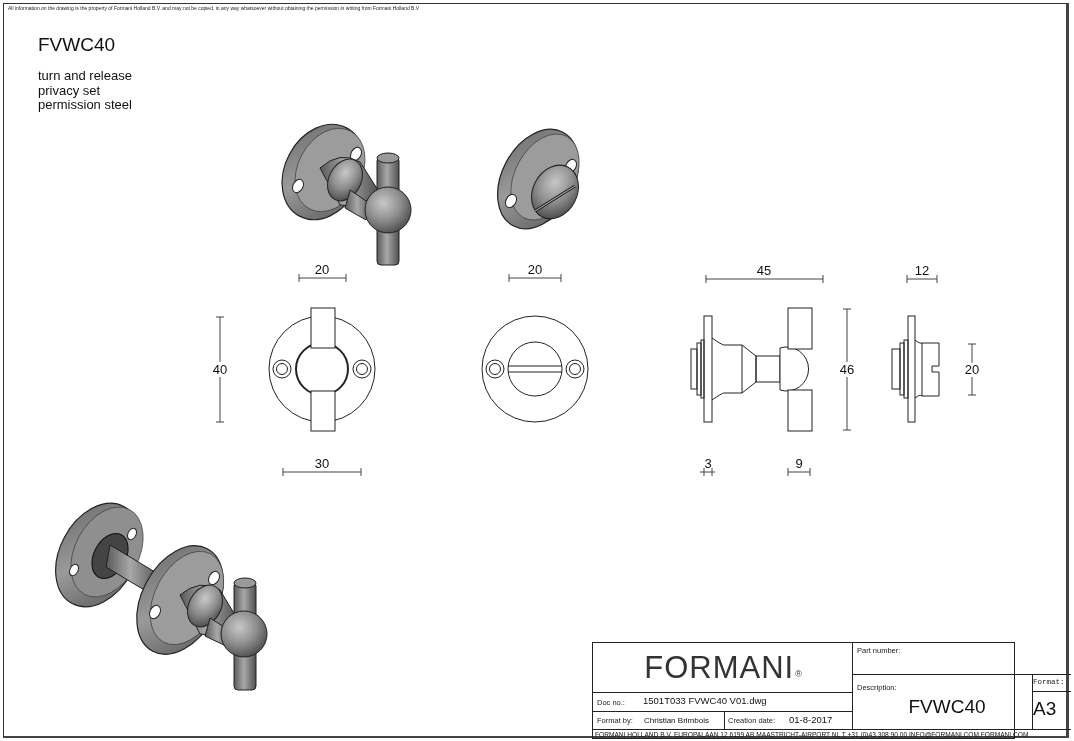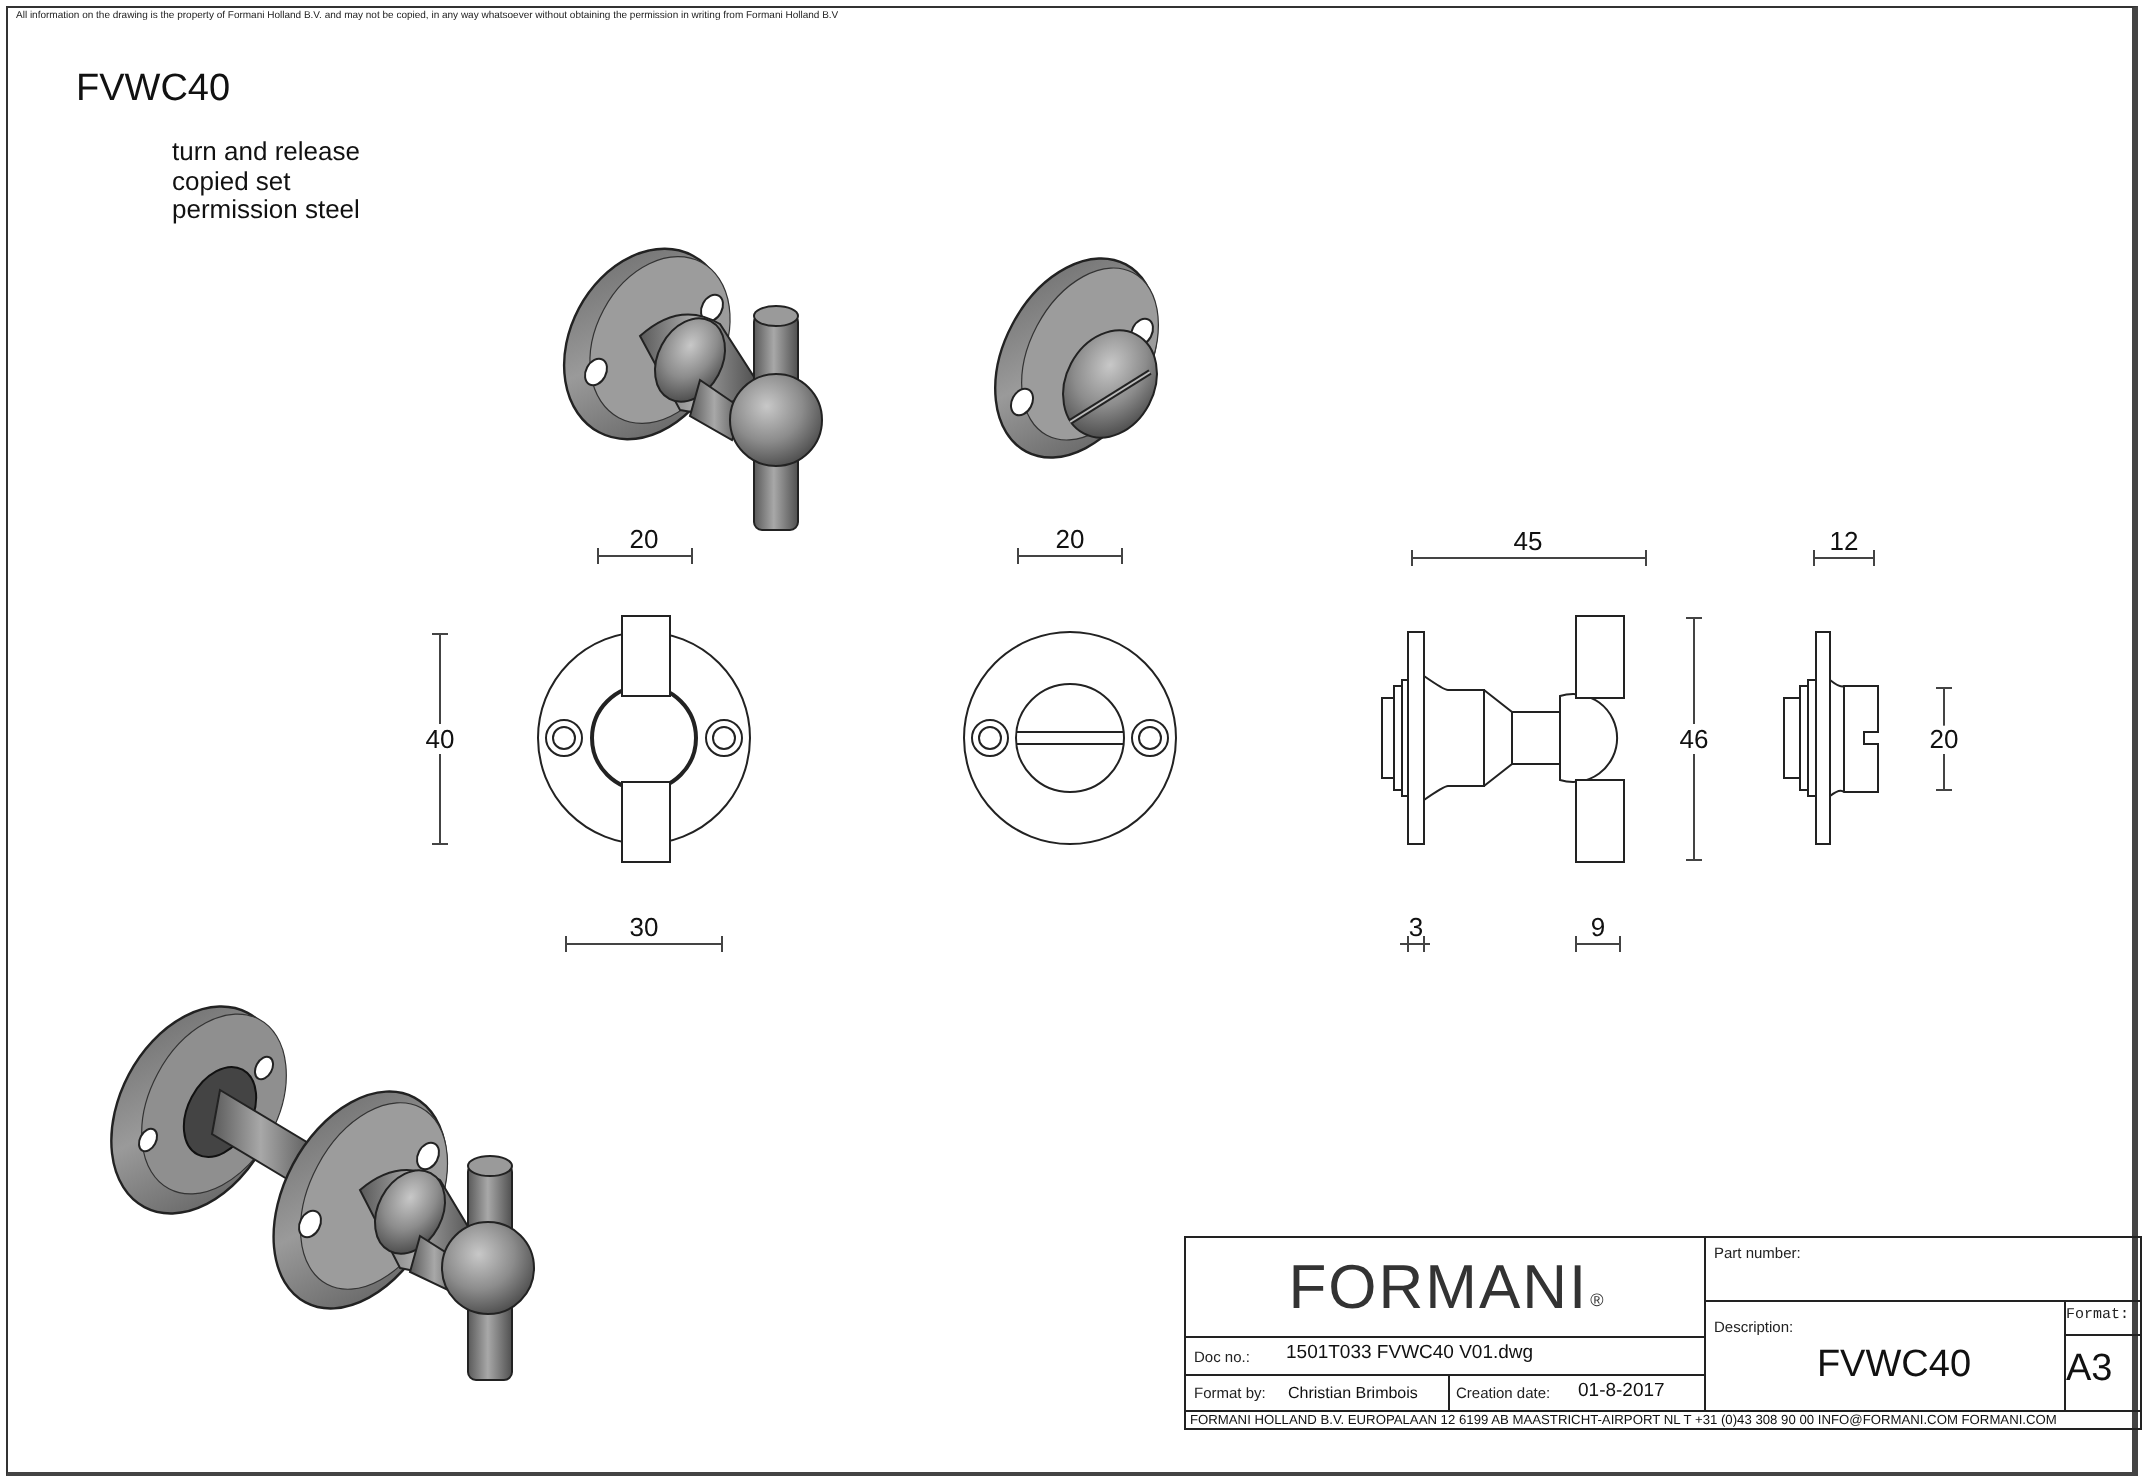--- a/index.html
+++ b/index.html
@@ -1,41 +1,41 @@
 <!DOCTYPE html>
 <html><head>
 <meta charset="utf-8">
 <style>
   html, body { margin:0; padding:0; background:#fff; }
   body { width:1074px; height:741px; position:relative; overflow:hidden; font-family:"Liberation Sans", sans-serif; color:#111; }
   .frame { position:absolute; left:3px; top:3px; width:1066px; height:735px; border:1.5px solid #333; border-right:3px solid #444; border-bottom:2px solid #444; box-sizing:border-box; }
   .notice { position:absolute; left:8px; top:5px; font-size:5px; color:#222; white-space:nowrap; }
   .title { position:absolute; left:38px; top:34px; font-size:19px; color:#111; }
   .subs { position:absolute; left:38px; top:69px; font-size:13px; line-height:14.5px; color:#111; }
-  .subs div { white-space:nowrap;margin-left:48px; }
+  .subs div { white-space:nowrap; }
   svg.drawing { position:absolute; left:0; top:0; }
   .dim { font-family:"Liberation Sans", sans-serif; font-size:13px; fill:#111; }
   
-  .tb { position:absolute; left:592px; top:618px; width:479px; height:97px; border:1.5px solid #222; box-sizing:border-box; font-size:8px; }
+  .tb { position:absolute; left:592px; top:642px; width:423px; height:97px; border:1.5px solid #222; box-sizing:border-box; font-size:8px; }
   .tb .cell { position:absolute; box-sizing:border-box; }
   .logo { position:absolute; left:0; top:0; width:260px; height:50px; display:flex; align-items:center; justify-content:center; font-size:31px; font-weight:normal; letter-spacing:1px; color:#333; }
   .logo sup { font-size:9px; vertical-align:top; position:relative; top:6px; left:1px; }
   .lbl { font-size:7.5px; color:#222; }
   .val { font-size:9.5px; color:#111; }
   .big { font-size:19px; color:#111; }
 </style>
 </head>
 <body>
 
 <div class="frame"></div>
 <div class="notice">All information on the drawing is the property of Formani Holland B.V. and may not be copied, in any way whatsoever without obtaining the permission in writing from Formani Holland B.V</div>
 <div class="title">FVWC40</div>
 <div class="subs">
   <div>turn and release</div>
-  <div>copied set</div>
+  <div>privacy set</div>
   <div>permission steel</div>
 </div>
 
 <svg class="drawing" width="1074" height="741" viewBox="0 0 1074 741">
   <defs>
     <radialGradient id="metal" cx="40%" cy="35%" r="70%">
       <stop offset="0%" stop-color="#c8c8c8"></stop>
       <stop offset="55%" stop-color="#8c8c8c"></stop>
       <stop offset="100%" stop-color="#4a4a4a"></stop>
     </radialGradient>

